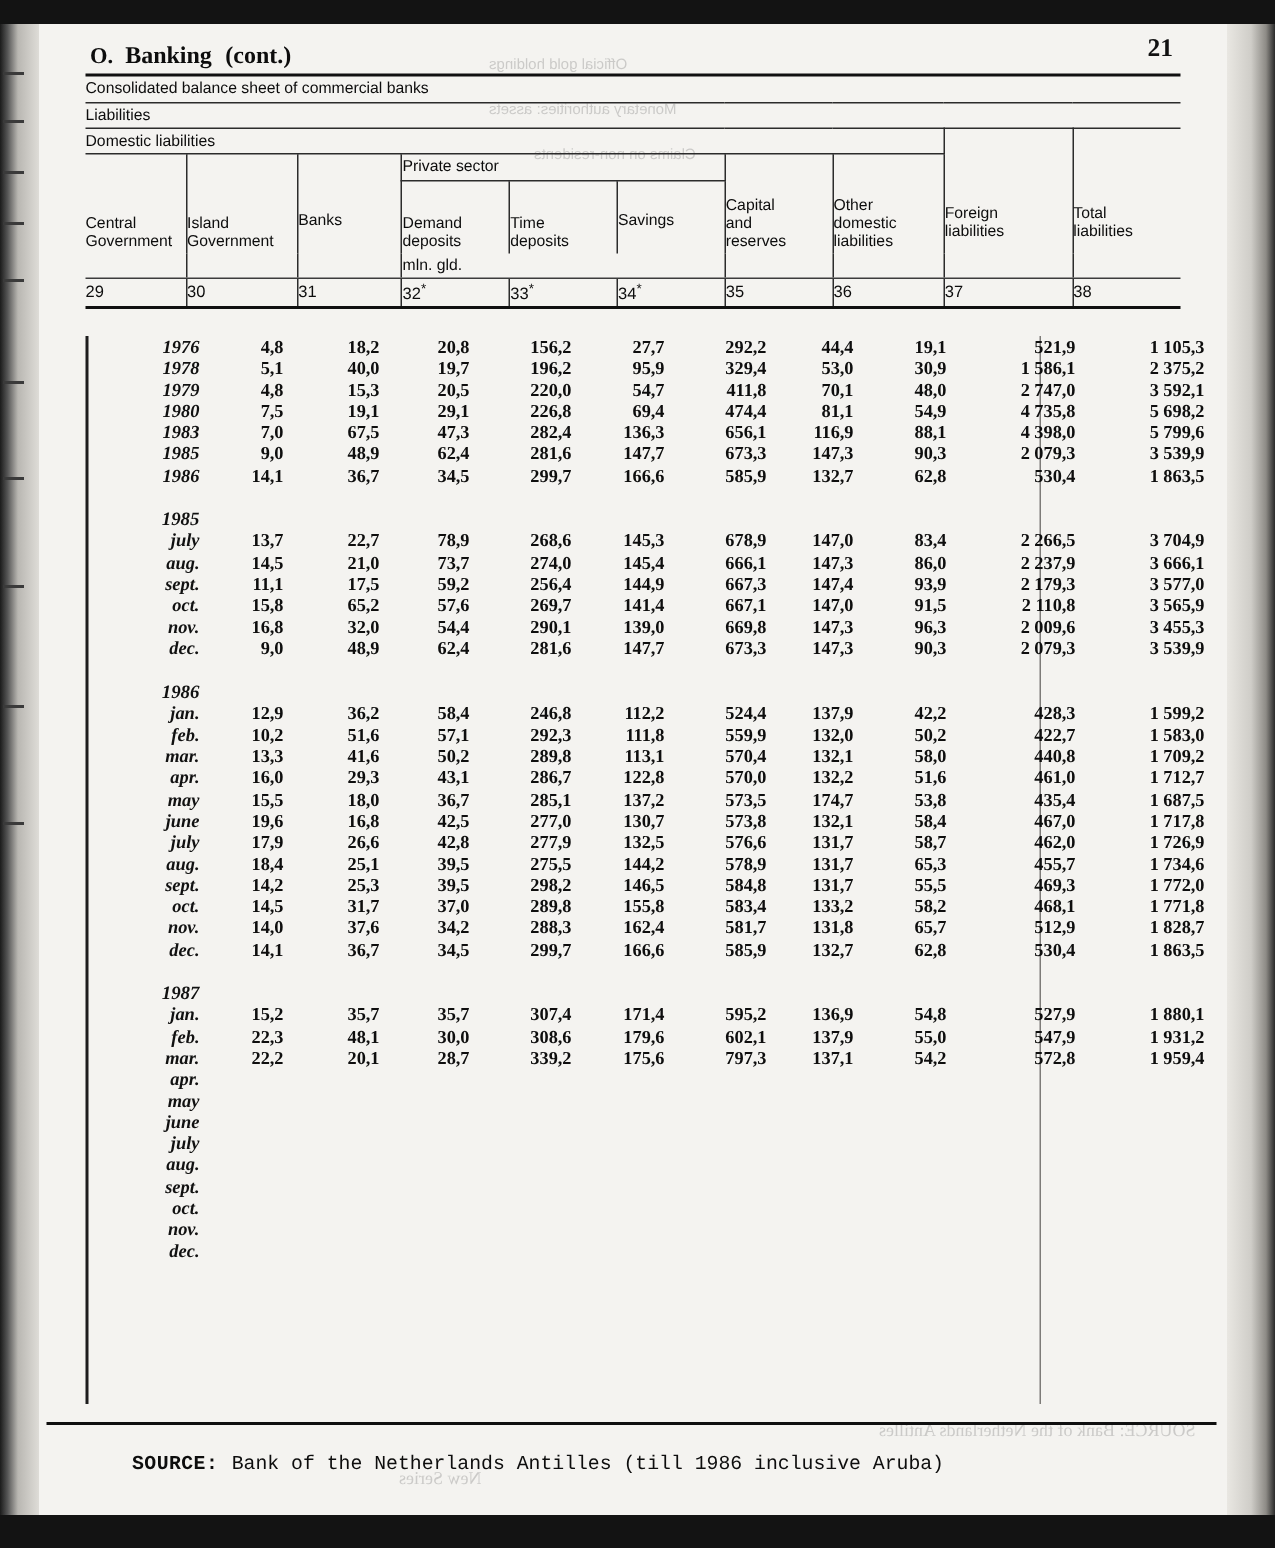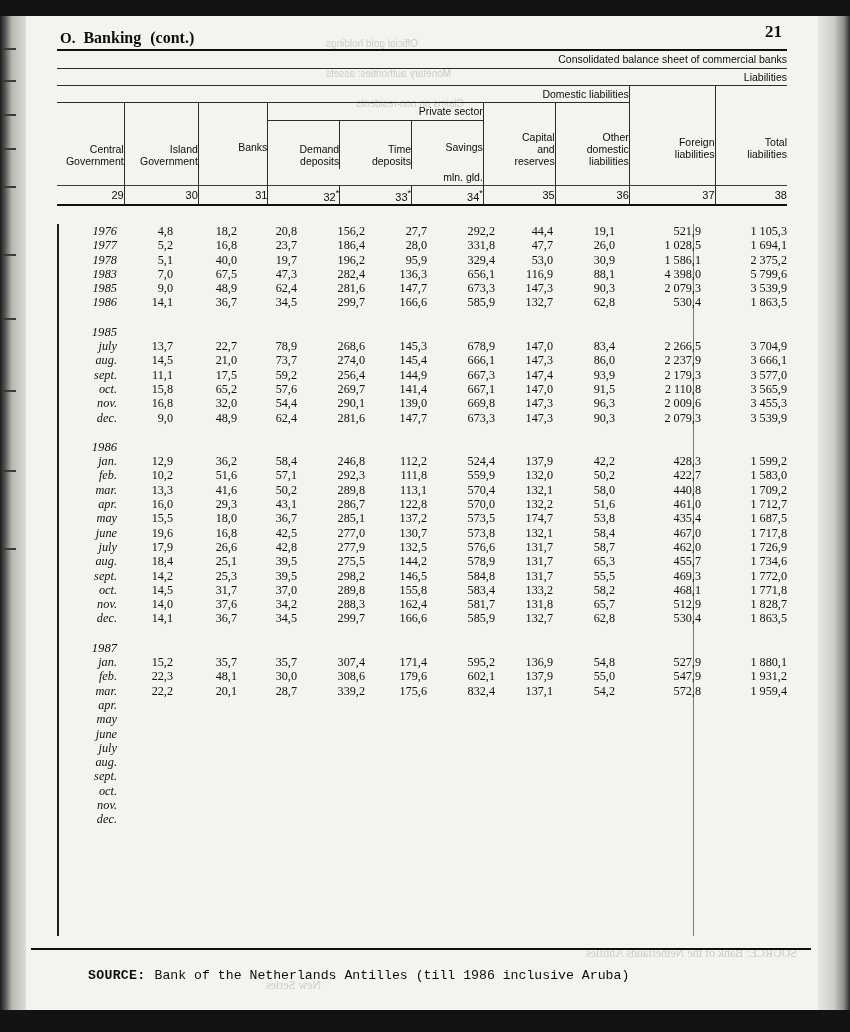--- a/index.html
+++ b/index.html
@@ -94,21 +94,21 @@
   }
 
   table.hdr {
     border-collapse: collapse;
     width: 730px;
     table-layout: fixed;
     font-size: 10.5px;
     color: #0d0d0d;
   }
   table.hdr td {
-    text-align: right;
+    text-align: left;
     vertical-align: middle;
     padding: 0;
     line-height: 12px;
   }
   .vline-r { border-right: 1px solid #2b2b2b; }
   .hline-b { border-bottom: 1px solid #2b2b2b; }
 
   .band {
     height: 17px;
   }
@@ -138,27 +138,28 @@
     background: #1d1d1d;
   }
   .sepcol {
     position: absolute;
     left: 636px; top: 0px;
     width: 1px; height: 712px;
     background: #7d7b78;
   }
   table.dt {
     position: absolute;
-    left: 0; top: 0;
+    left: 16px; top: 0;
     border-collapse: collapse;
     table-layout: fixed;
     width: 730px;
     font-family: "Liberation Serif", serif;
     font-size: 12.2px;
     color: #0e0e0e;
+    font-weight: bold;
   }
   table.dt td {
     padding: 0;
     height: 14.3px;
     line-height: 14.3px;
     text-align: right;
     white-space: nowrap;
   }
   td.lbl {
     text-align: left;
@@ -386,46 +387,59 @@
               <td class="pad-r">20,8</td>
               <td class="pad-r">156,2</td>
               <td class="pad-r">27,7</td>
               <td class="pad-r">292,2</td>
               <td class="pad-r2">44,4</td>
               <td class="pad-r2">19,1</td>
               <td class="pad-r3">521,9</td>
               <td class="pad-r3">1 105,3</td>
             </tr>
             <tr>
-              <td class="lbl">1977</td>
-              <td class="pad-r">5,2</td>
-              <td class="pad-r">16,8</td>
-              <td class="pad-r">23,7</td>
-              <td class="pad-r">186,4</td>
-              <td class="pad-r">28,0</td>
-              <td class="pad-r">331,8</td>
-              <td class="pad-r2">47,7</td>
-              <td class="pad-r2">26,0</td>
-              <td class="pad-r3">1 028,5</td>
-              <td class="pad-r3">1 694,1</td>
-            </tr>
-            <tr>
               <td class="lbl">1978</td>
               <td class="pad-r">5,1</td>
               <td class="pad-r">40,0</td>
               <td class="pad-r">19,7</td>
               <td class="pad-r">196,2</td>
               <td class="pad-r">95,9</td>
               <td class="pad-r">329,4</td>
               <td class="pad-r2">53,0</td>
               <td class="pad-r2">30,9</td>
               <td class="pad-r3">1 586,1</td>
               <td class="pad-r3">2 375,2</td>
             </tr>
             <tr>
+              <td class="lbl">1979</td>
+              <td class="pad-r">4,8</td>
+              <td class="pad-r">15,3</td>
+              <td class="pad-r">20,5</td>
+              <td class="pad-r">220,0</td>
+              <td class="pad-r">54,7</td>
+              <td class="pad-r">411,8</td>
+              <td class="pad-r2">70,1</td>
+              <td class="pad-r2">48,0</td>
+              <td class="pad-r3">2 747,0</td>
+              <td class="pad-r3">3 592,1</td>
+            </tr>
+            <tr>
+              <td class="lbl">1980</td>
+              <td class="pad-r">7,5</td>
+              <td class="pad-r">19,1</td>
+              <td class="pad-r">29,1</td>
+              <td class="pad-r">226,8</td>
+              <td class="pad-r">69,4</td>
+              <td class="pad-r">474,4</td>
+              <td class="pad-r2">81,1</td>
+              <td class="pad-r2">54,9</td>
+              <td class="pad-r3">4 735,8</td>
+              <td class="pad-r3">5 698,2</td>
+            </tr>
+            <tr>
               <td class="lbl">1983</td>
               <td class="pad-r">7,0</td>
               <td class="pad-r">67,5</td>
               <td class="pad-r">47,3</td>
               <td class="pad-r">282,4</td>
               <td class="pad-r">136,3</td>
               <td class="pad-r">656,1</td>
               <td class="pad-r2">116,9</td>
               <td class="pad-r2">88,1</td>
               <td class="pad-r3">4 398,0</td>
@@ -738,21 +752,21 @@
               <td class="pad-r3">547,9</td>
               <td class="pad-r3">1 931,2</td>
             </tr>
             <tr>
               <td class="lbl">mar.</td>
               <td class="pad-r">22,2</td>
               <td class="pad-r">20,1</td>
               <td class="pad-r">28,7</td>
               <td class="pad-r">339,2</td>
               <td class="pad-r">175,6</td>
-              <td class="pad-r">832,4</td>
+              <td class="pad-r">797,3</td>
               <td class="pad-r2">137,1</td>
               <td class="pad-r2">54,2</td>
               <td class="pad-r3">572,8</td>
               <td class="pad-r3">1 959,4</td>
             </tr>
             <tr>
               <td class="lbl">apr.</td>
               <td class="pad-r"></td>
               <td class="pad-r"></td>
               <td class="pad-r"></td>

